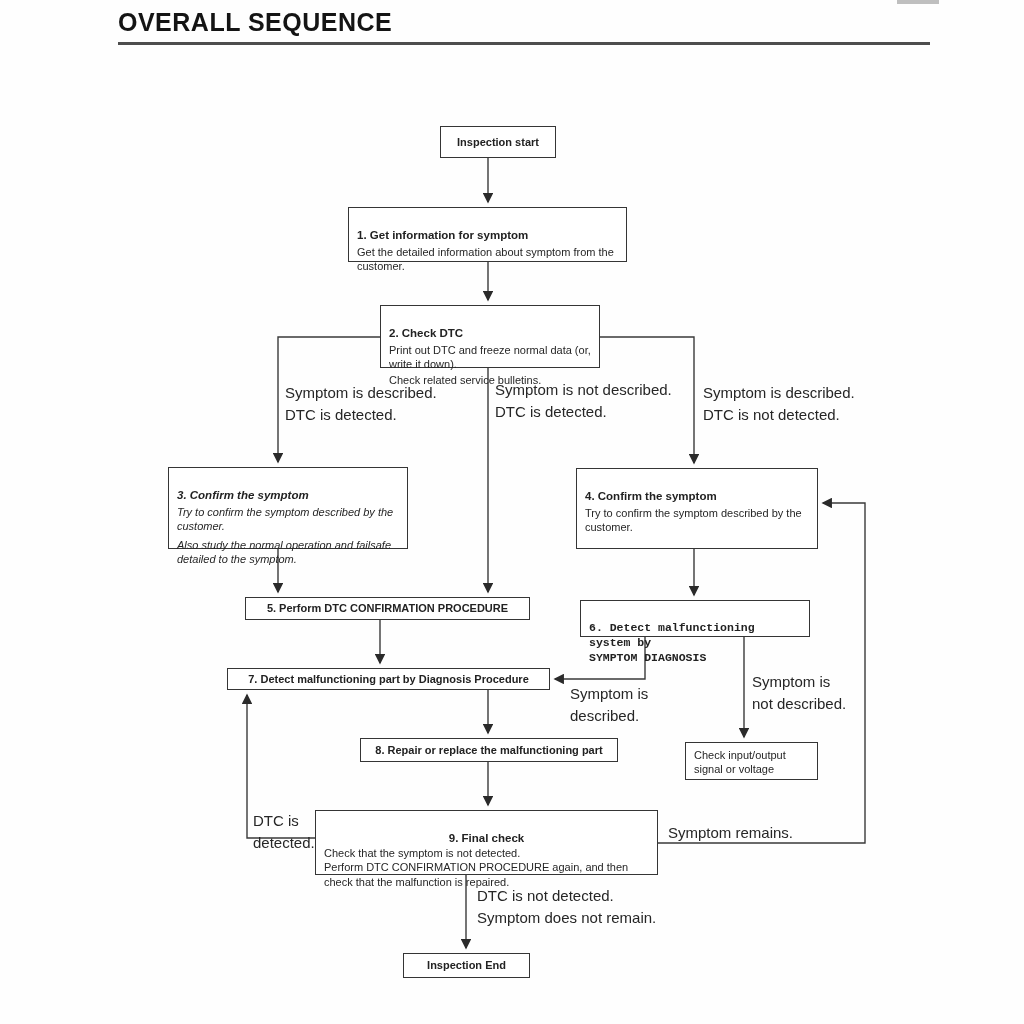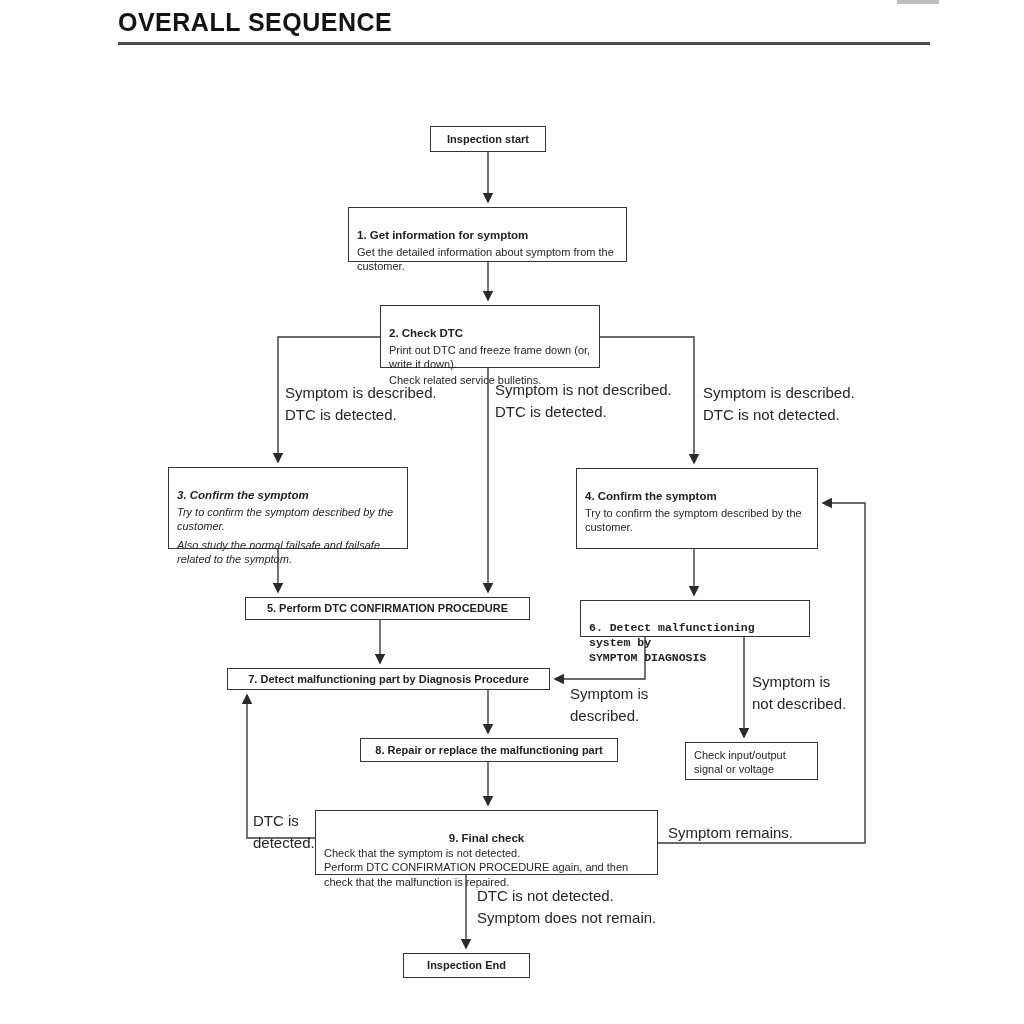--- a/index.html
+++ b/index.html
@@ -55,46 +55,46 @@
       <polyline points="645,637 645,679 555,679" marker-end="url(#arr)"></polyline>
       <polyline points="744,637 744,737" marker-end="url(#arr)"></polyline>
       <polyline points="488,690 488,733" marker-end="url(#arr)"></polyline>
       <polyline points="488,762 488,805" marker-end="url(#arr)"></polyline>
       <polyline points="466,875 466,948" marker-end="url(#arr)"></polyline>
       <polyline points="658,843 865,843 865,503 823,503" marker-end="url(#arr)"></polyline>
       <polyline points="315,838 247,838 247,695" marker-end="url(#arr)"></polyline>
     </g>
   </svg>
 
-  <div class="box center bold" style="left:430px;top:126px;width:116px;height:26px;">
+  <div class="box center bold" style="left:440px;top:126px;width:116px;height:32px;">
     <span>Inspection start</span>
   </div>
 
   <div class="box" style="left:348px;top:207px;width:279px;height:55px;">
     <div class="box-title">1. Get information for symptom</div>
     <div class="box-body">Get the detailed information about symptom from the customer.</div>
   </div>
 
   <div class="box" style="left:380px;top:305px;width:220px;height:63px;">
     <div class="box-title">2. Check DTC</div>
-    <div class="box-body" style="margin-top:0;">Print out DTC and freeze frame down (or, write it down).</div>
+    <div class="box-body" style="margin-top:0;">Print out DTC and freeze normal data (or, write it down).</div>
     <div class="box-body" style="margin-top:1px;">Check related service bulletins.</div>
   </div>
 
   <div class="edge-label" style="left:285px;top:382px;">Symptom is described.
 DTC is detected.</div>
   <div class="edge-label" style="left:495px;top:379px;">Symptom is not described.
 DTC is detected.</div>
   <div class="edge-label" style="left:703px;top:382px;">Symptom is described.
 DTC is not detected.</div>
 
   <div class="box" style="left:168px;top:467px;width:240px;height:82px;font-style:italic;">
     <div class="box-title">3. Confirm the symptom</div>
     <div class="box-body">Try to confirm the symptom described by the customer.</div>
-    <div class="box-body">Also study the normal failsafe and failsafe related to the symptom.</div>
+    <div class="box-body">Also study the normal operation and failsafe detailed to the symptom.</div>
   </div>
 
   <div class="box" style="left:576px;top:468px;width:242px;height:81px;">
     <div class="box-title">4. Confirm the symptom</div>
     <div class="box-body">Try to confirm the symptom described by the customer.</div>
   </div>
 
   <div class="box center bold" style="left:245px;top:597px;width:285px;height:23px;">
     <span>5. Perform DTC CONFIRMATION PROCEDURE</span>
   </div>

